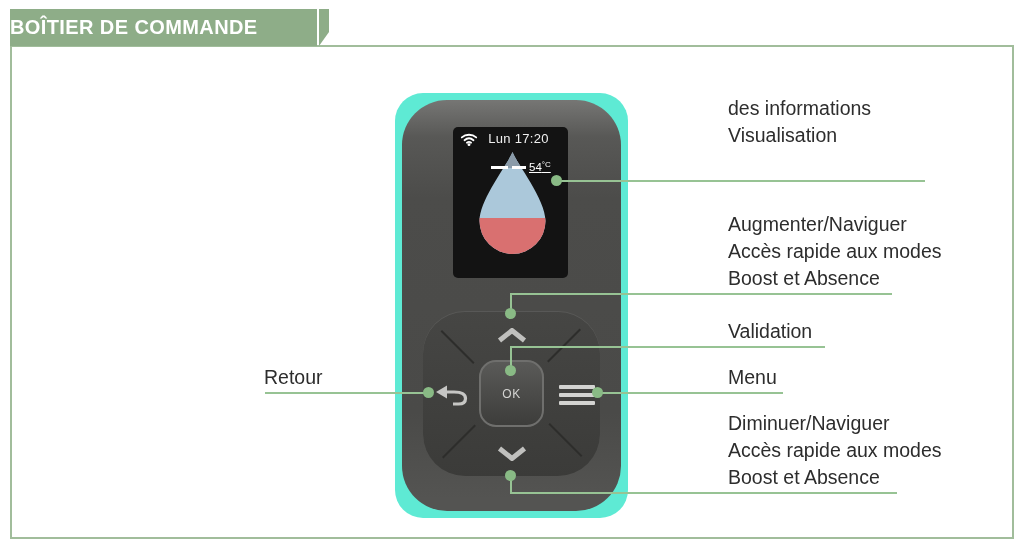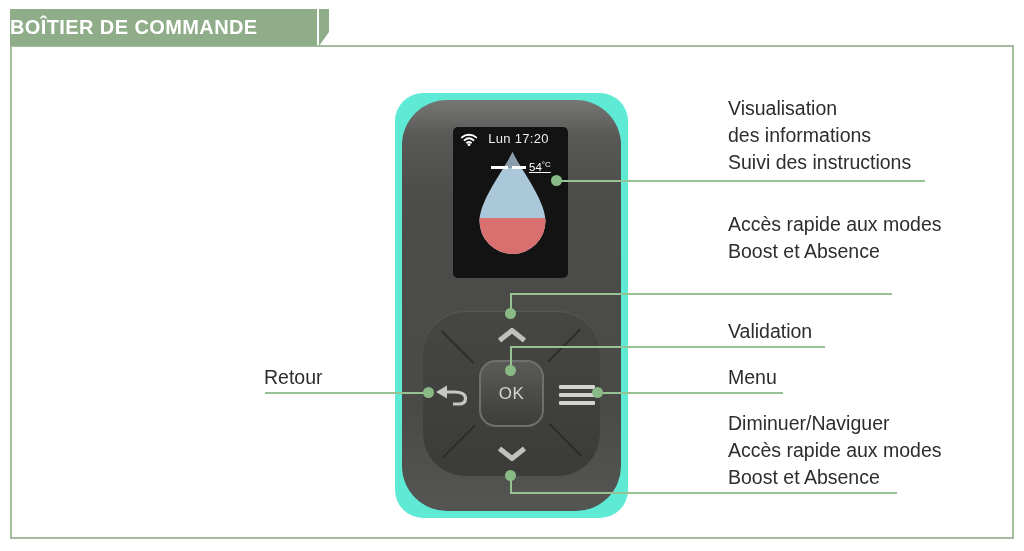--- a/index.html
+++ b/index.html
@@ -71,21 +71,21 @@
   .btn-menu { left: 128px; top: 62px;  width: 52px; height: 44px; }
 
   .menu-glyph { width: 36px; }
   .menu-glyph .bar { height: 4.5px; background: #d3d3d1; border-radius: 1px; }
   .menu-glyph .bar + .bar { margin-top: 3.5px; }
 
   .ok-btn {
     position: absolute; left: 56px; top: 49px; width: 65px; height: 67px;
     border-radius: 17px; border: 2px solid #6f6f6d;
     background: linear-gradient(180deg, #5a5a58 0%, #3d3d3b 100%);
-    color: #d4d4d2; font-size: 17px; letter-spacing: 0.5px;
+    color: #d4d4d2; font-size: 12px; letter-spacing: 0.5px;
     display: flex; align-items: center; justify-content: center; cursor: pointer;
   }
 
   
   .h-line { position: absolute; height: 2px; background: #97c394; z-index: 6; }
   .v-line { position: absolute; width: 2px;  background: #97c394; z-index: 6; }
   .dot    { position: absolute; width: 11px; height: 11px; border-radius: 50%; background: #89ba85; z-index: 7; }
 
   
   .label {
@@ -194,26 +194,26 @@
 <div class="h-line" style="left:597px; top:392px; width:186px;"></div>
 
 <div class="dot" style="left:423px; top:387px;"></div>
 <div class="h-line" style="left:265px; top:392px; width:163px;"></div>
 
 <div class="dot" style="left:505px; top:470px;"></div>
 <div class="v-line" style="left:510px; top:475px; height:19px;"></div>
 <div class="h-line" style="left:510px; top:492px; width:387px;"></div>
 
 <div class="label lbl-visualisation">
+  <div>des informations</div>
   <div>Visualisation</div>
-  <div>des informations</div>
-  <div>Suivi des instructions</div>
 </div>
 
 <div class="label lbl-augmenter">
+  <div>Augmenter/Naviguer</div>
   <div>Accès rapide aux modes</div>
   <div>Boost et Absence</div>
 </div>
 
 <div class="label lbl-validation">Validation</div>
 
 <div class="label lbl-menu">Menu</div>
 
 <div class="label lbl-diminuer">
   <div>Diminuer/Naviguer</div>

